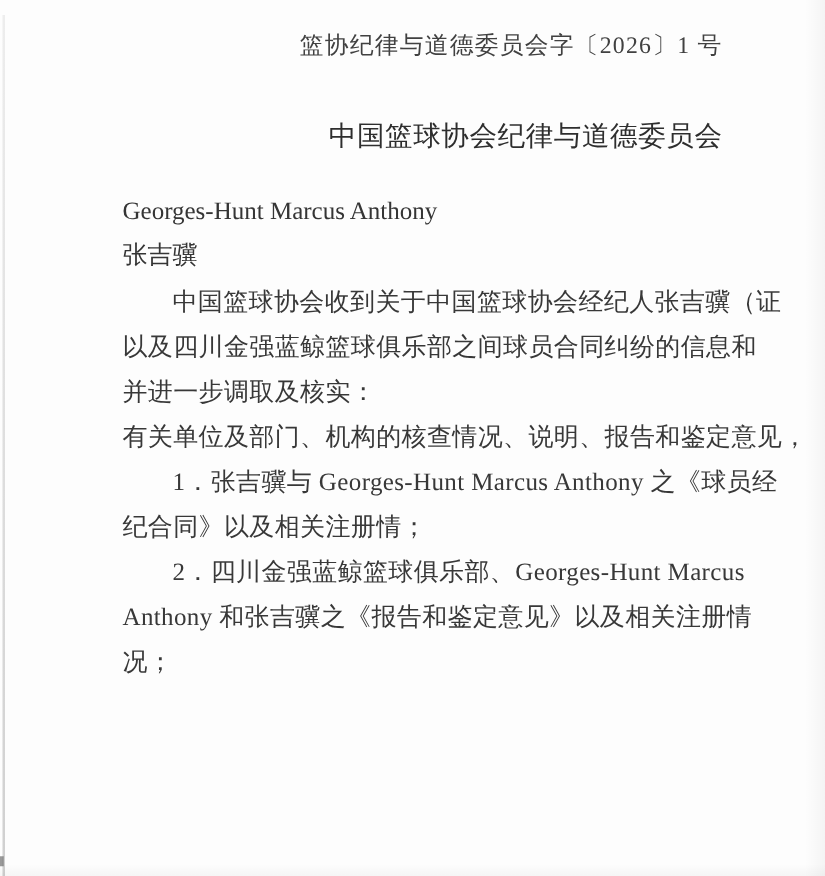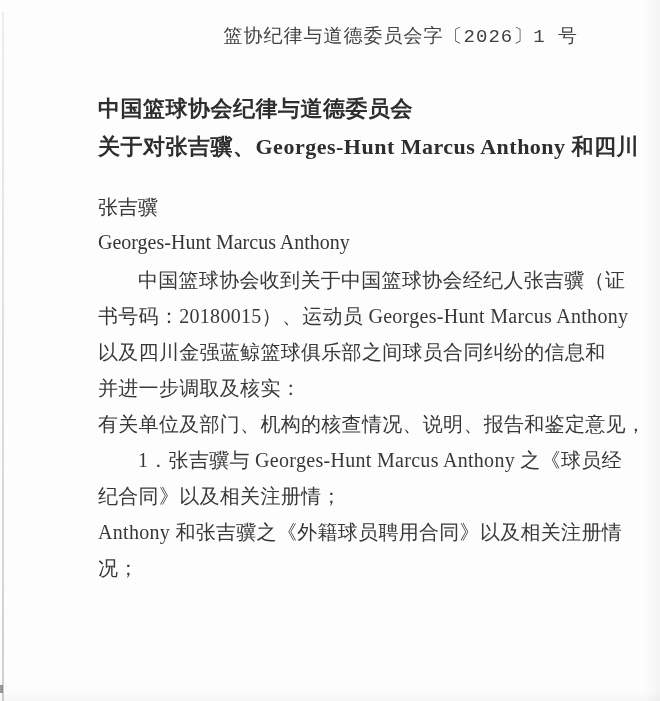--- a/index.html
+++ b/index.html
@@ -57,28 +57,27 @@
     position: relative;
     padding: 26px 82px 0 98px;
   }
   .doc-number {
     text-align: right;
     font-size: 19px;
     line-height: 22px;
     color: #414141;
     letter-spacing: 1px;
     white-space: nowrap;
-    font-family: Liberation Mono, monospace;
   }
   .title-block {
     margin-top: 42px;
   }
   .title-line {
-    text-align: left;
-    font-weight: bold;
+    text-align: right;
+    font-weight: normal;
     font-size: 22px;
     line-height: 38px;
     color: #2e2e2e;
     white-space: nowrap;
     letter-spacing: 0.5px;
   }
   .addressee-block {
     margin-top: 24px;
   }
   .addressee-line {
@@ -109,34 +108,33 @@
   <div class="scan-shade-right"></div>
   <div class="scan-shade-bottom"></div>
   <div class="scan-mark-bottom-left"></div>
 
   <div class="content">
 
     <div class="doc-number">篮协纪律与道德委员会字〔2026〕1 号</div>
 
     <div class="title-block">
         <div class="title-line">中国篮球协会纪律与道德委员会</div>
-        <div class="title-line">关于对张吉骥、Georges-Hunt Marcus Anthony 和四川</div>
       </div>
 
     <div class="addressee-block">
+        <div class="addressee-line">Georges-Hunt Marcus Anthony</div>
         <div class="addressee-line">张吉骥</div>
-        <div class="addressee-line">Georges-Hunt Marcus Anthony</div>
       </div>
 
     <div class="body-block">
         <div class="body-line indent">中国篮球协会收到关于中国篮球协会经纪人张吉骥（证</div>
-        <div class="body-line">书号码：20180015）、运动员 Georges-Hunt Marcus Anthony</div>
         <div class="body-line">以及四川金强蓝鲸篮球俱乐部之间球员合同纠纷的信息和</div>
         <div class="body-line">并进一步调取及核实：</div>
         <div class="body-line">有关单位及部门、机构的核查情况、说明、报告和鉴定意见，</div>
         <div class="body-line indent">1．张吉骥与 Georges-Hunt Marcus Anthony 之《球员经</div>
         <div class="body-line">纪合同》以及相关注册情；</div>
-        <div class="body-line">Anthony 和张吉骥之《外籍球员聘用合同》以及相关注册情</div>
+        <div class="body-line indent">2．四川金强蓝鲸篮球俱乐部、Georges-Hunt Marcus</div>
+        <div class="body-line">Anthony 和张吉骥之《报告和鉴定意见》以及相关注册情</div>
         <div class="body-line">况；</div>
       </div>
 
   </div>
 </div>
 
 </body></html>

